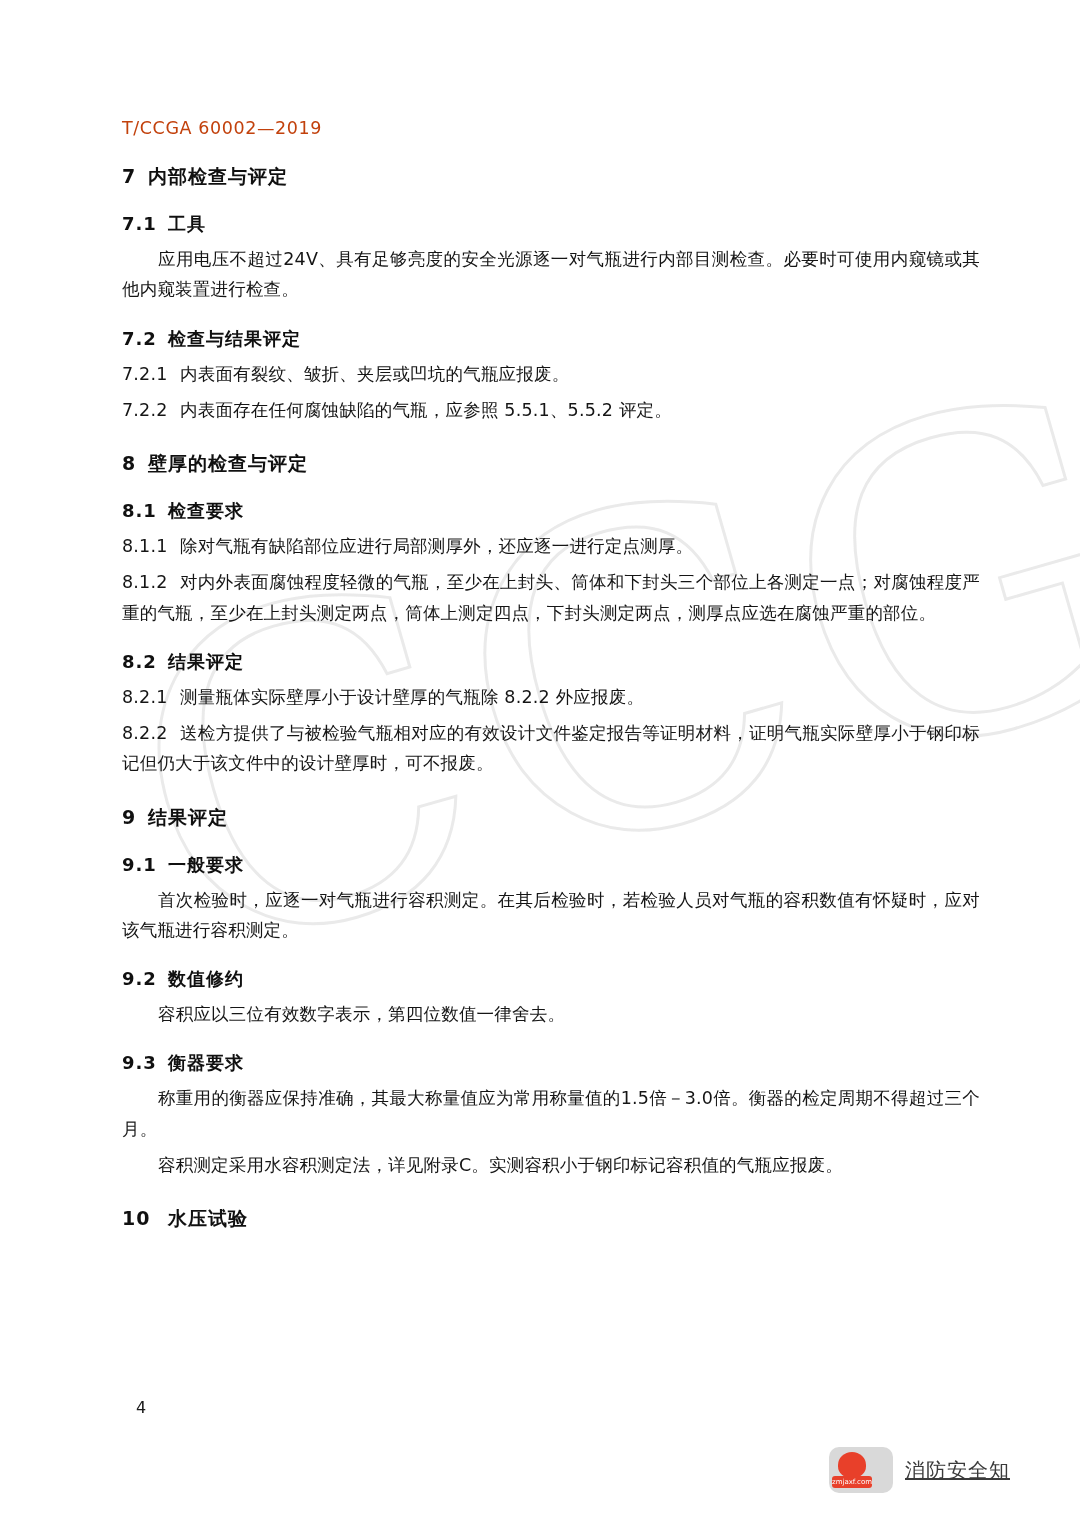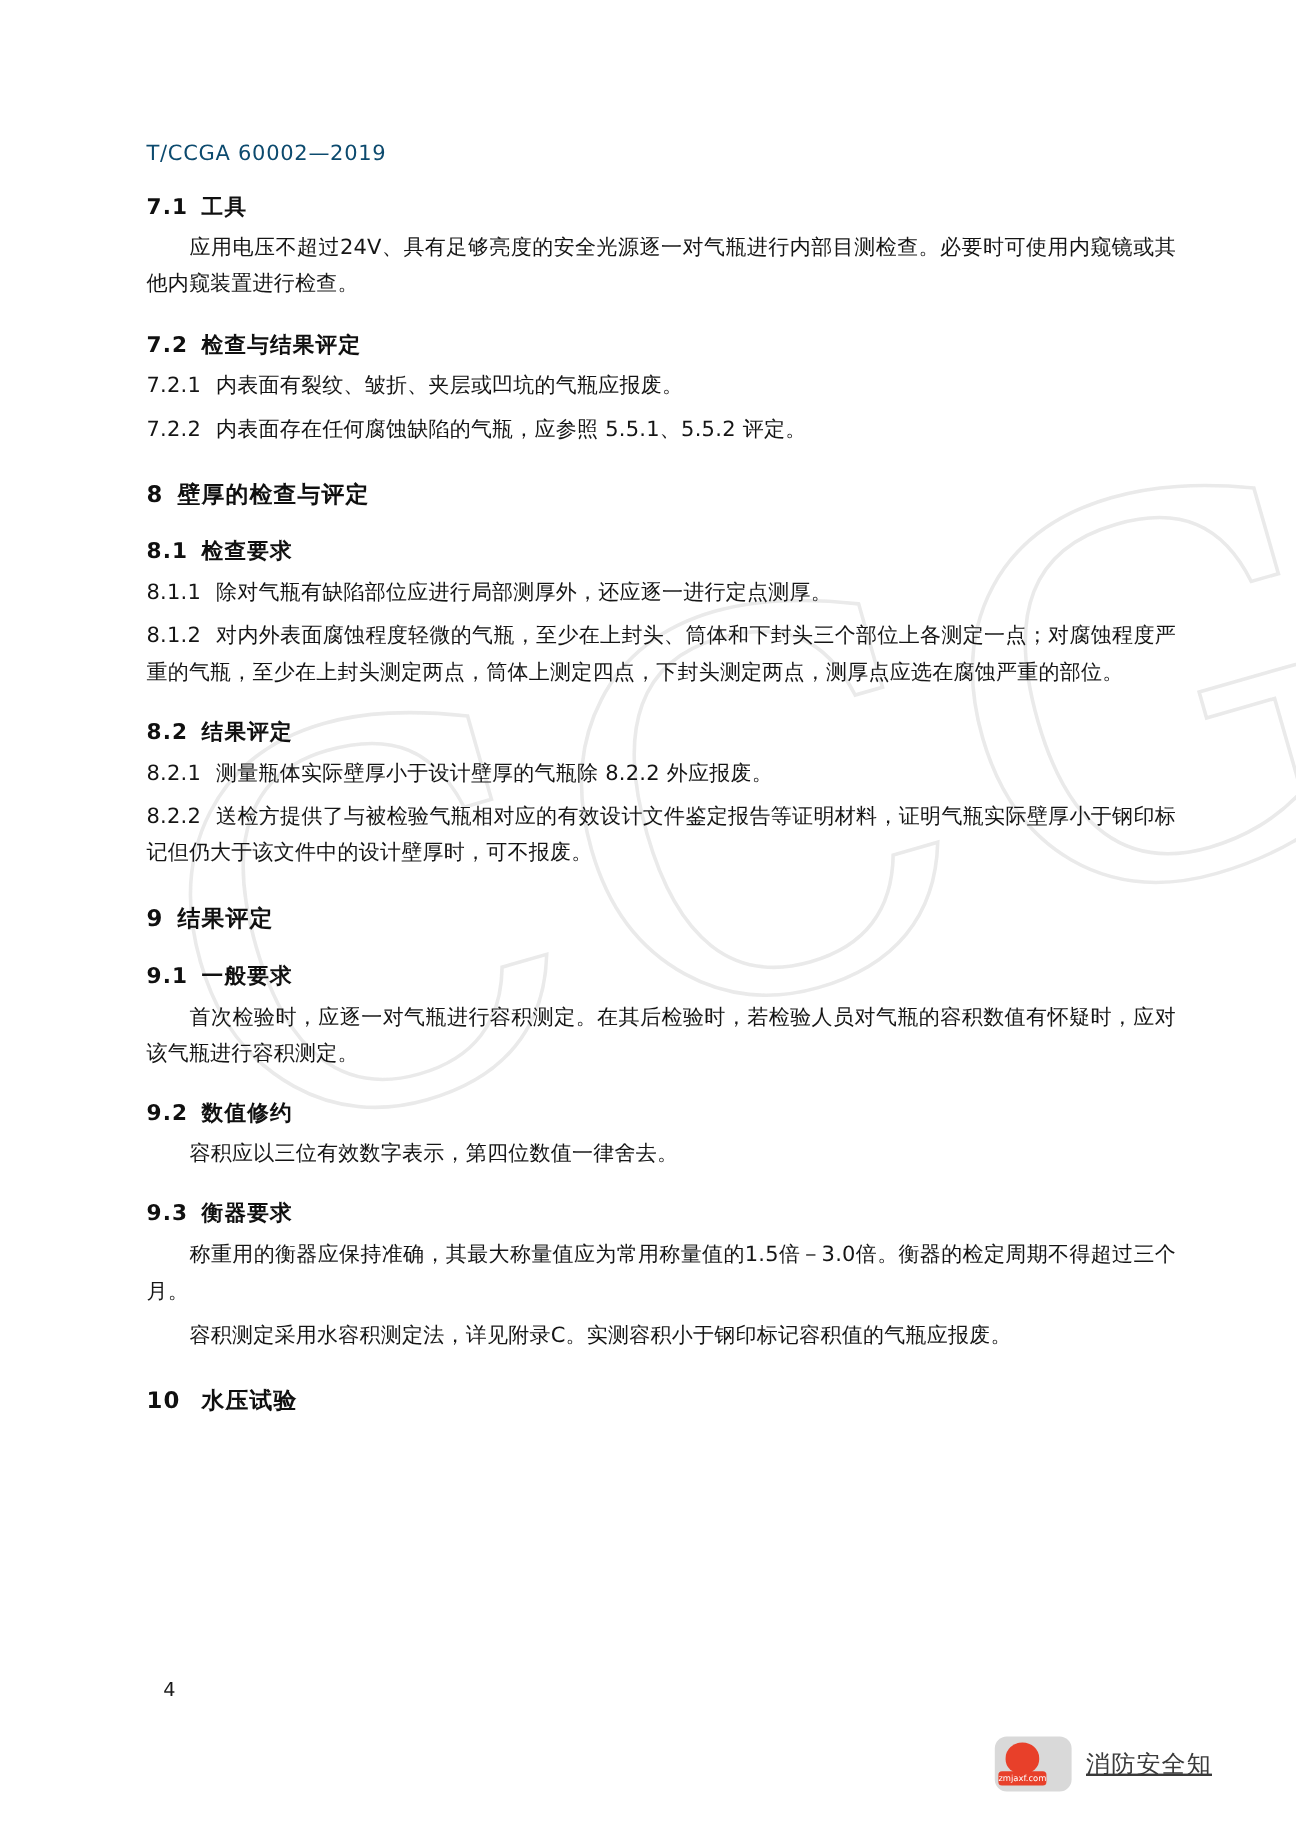--- a/index.html
+++ b/index.html
@@ -42,21 +42,21 @@
   }
   .content {
     position: relative;
     z-index: 2;
     padding: 118px 100px 0 122px;
   }
   .doc-header {
     font-family: "DejaVu Sans", "Liberation Sans", sans-serif;
     font-size: 17.5px;
     letter-spacing: 0.6px;
-    color: #0c4a6e;
+    color: #c2410c;
     margin-bottom: 20px;
   }
   h2.sec {
     font-size: 19px;
     font-weight: bold;
     margin: 0;
     padding: 0;
     letter-spacing: 1px;
     color: #101010;
   }
@@ -148,20 +148,25 @@
 <div class="page">
 
   <div class="watermark">
     <div class="watermark-text">CCGA</div>
   </div>
 
   <div class="content">
 
     <div class="doc-header">T/CCGA 60002—2019</div>
 
+    <div class="sec-wrap">
+      <h2 class="sec">
+        <span class="sec-num">7</span><span>内部检查与评定</span>
+      </h2>
+    </div>
 
     <div class="subsec-wrap">
       <h3 class="subsec">
         <span class="subsec-num">7.1</span><span>工具</span>
       </h3>
     </div>
     <p class="para indent">应用电压不超过24V、具有足够亮度的安全光源逐一对气瓶进行内部目测检查。必要时可使用内窥镜或其他内窥装置进行检查。</p>
 
     <div class="subsec-wrap">
       <h3 class="subsec">

